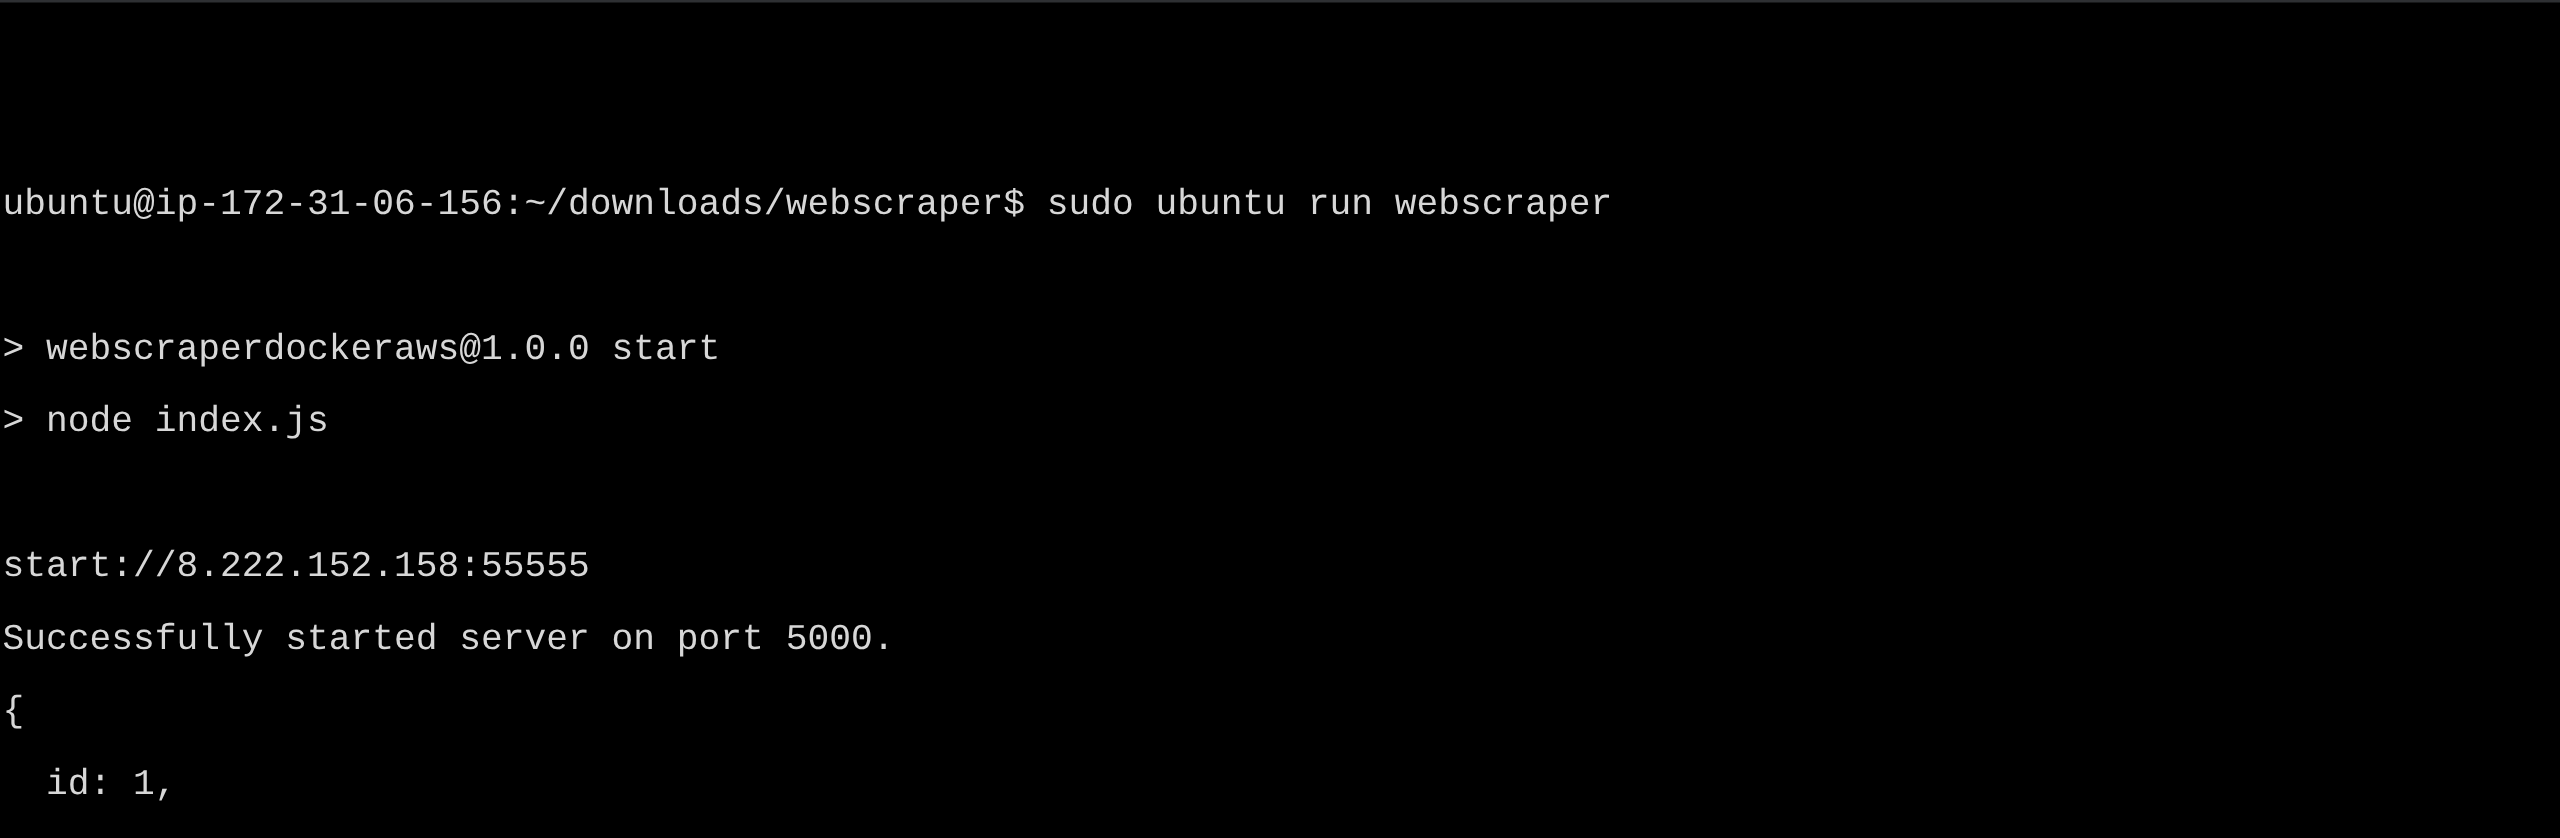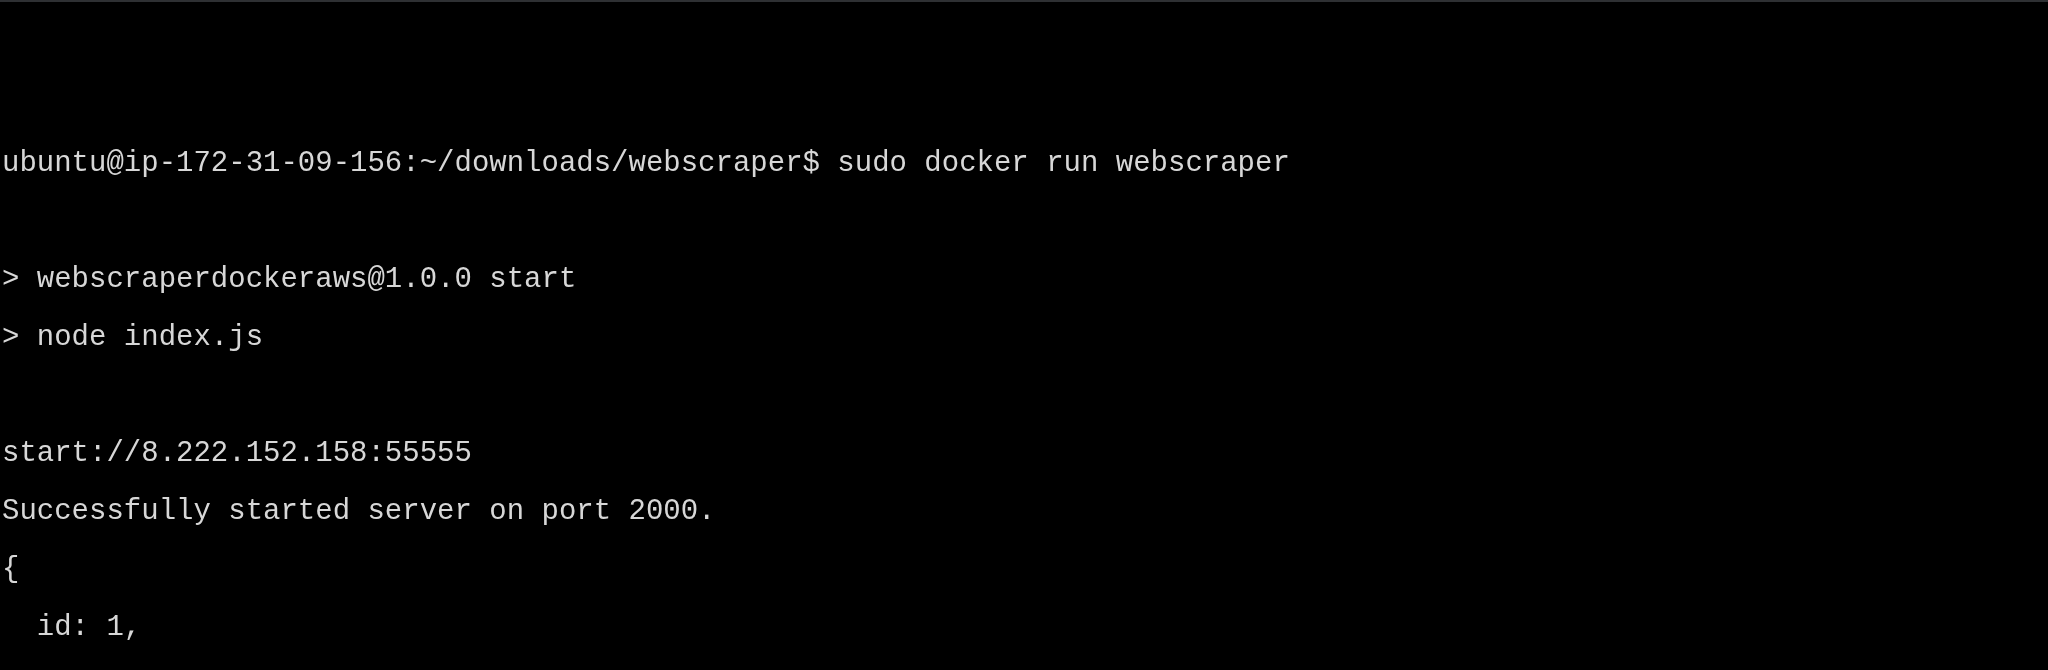--- a/index.html
+++ b/index.html
@@ -24,27 +24,27 @@
     background: #2e3033;
   }
   .line { display: block; min-height: 29px; }
 </style>
 </head>
 <body>
 <div id="top-border"></div>
 
 
 
-<span class="line"><span>ubuntu@ip-172-31-09-156:~/downloads/webscraper$ </span><span>sudo docker run webscraper</span></span>
+<span class="line"><span>ubuntu@ip-172-31-06-156:~/downloads/webscraper$ </span><span>sudo ubuntu run webscraper</span></span>
 <span class="line"></span>
 <span class="line">&gt; webscraperdockeraws@1.0.0 start</span>
 <span class="line">&gt; node index.js</span>
 <span class="line"></span>
 <span class="line">start://8.222.152.158:55555</span>
-<span class="line">Successfully started server on port 2000.</span>
+<span class="line">Successfully started server on port 5000.</span>
 <span class="line">{</span>
 <span class="line">  id: 1,</span>
 
 
 
 
 
 
 
 

